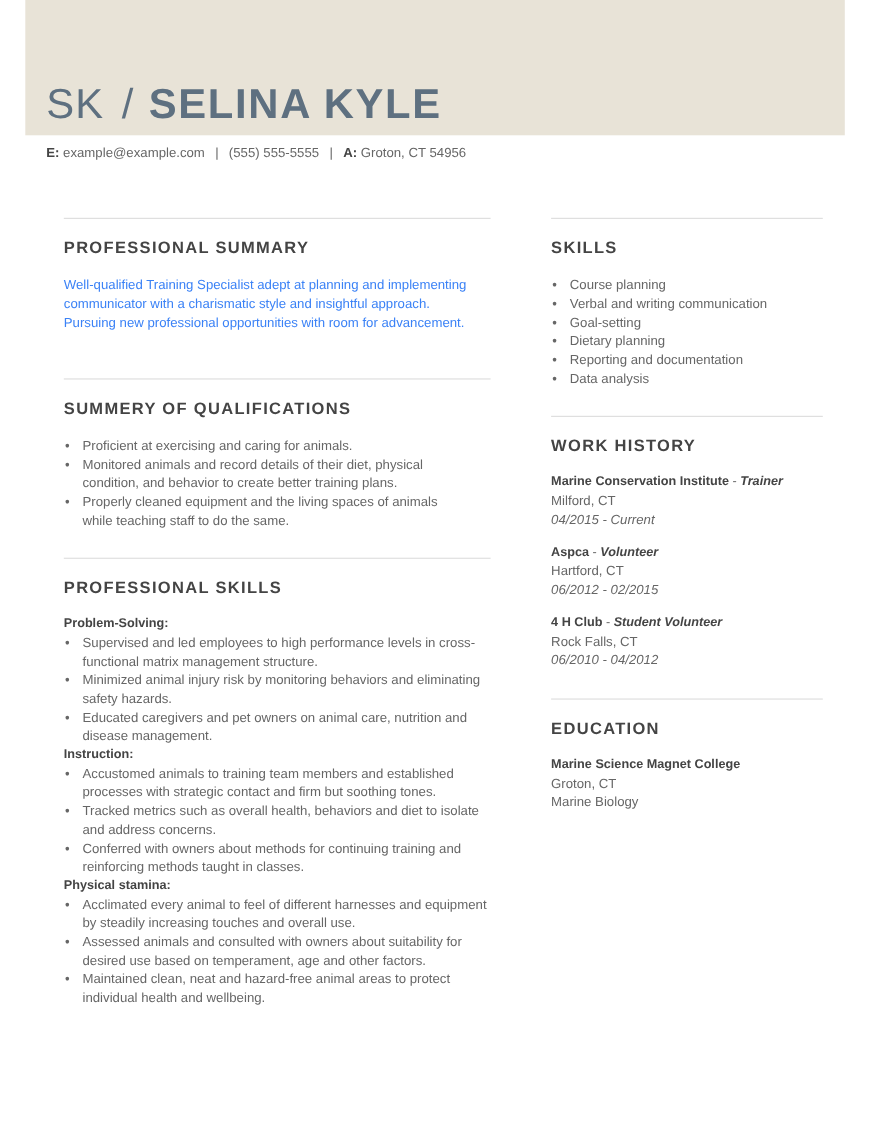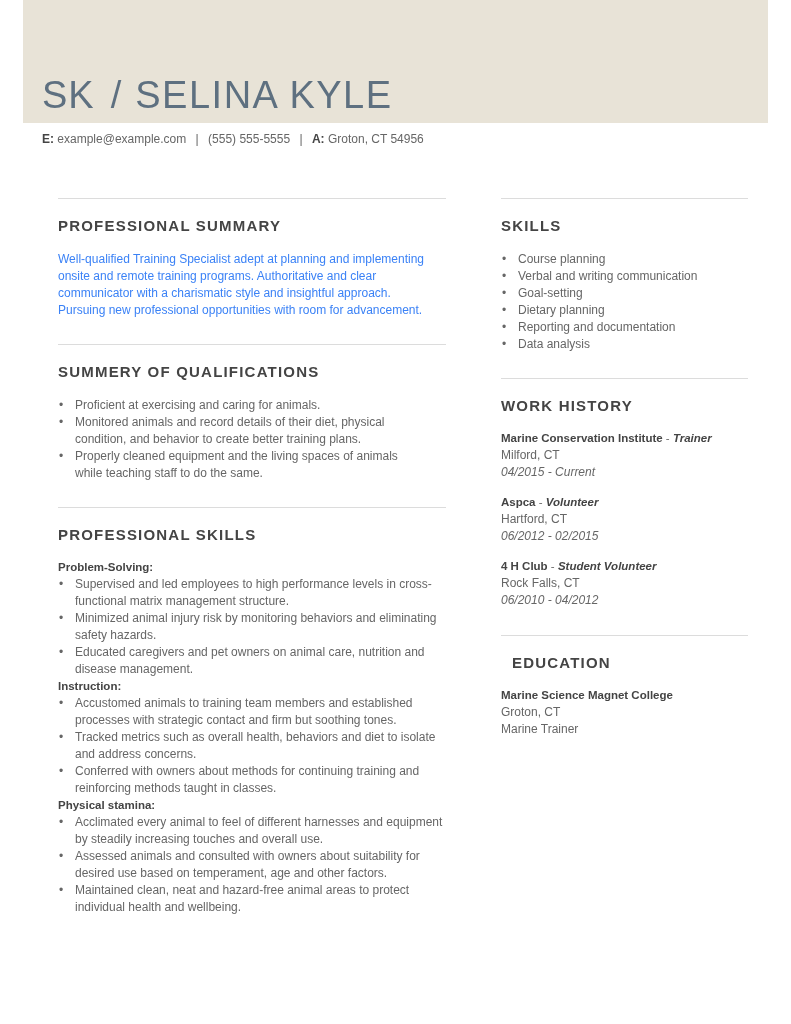--- a/index.html
+++ b/index.html
@@ -2,21 +2,21 @@
 <html><head>
 <meta charset="utf-8">
 <style>
   html, body { margin: 0; padding: 0; background: #ffffff; }
   body { width: 791px; height: 1024px; position: relative; overflow: hidden;
          font-family: "Liberation Sans", "DejaVu Sans", sans-serif; color: #555555; }
   .header-band { position: absolute; left: 23px; top: 0; width: 745px; height: 123px; background: #e8e3d7; }
   .name-line { position: absolute; left: 42px; top: 73px; font-size: 38px; line-height: 44px; color: #5e7080; white-space: nowrap; }
   .initials { font-weight: normal; letter-spacing: 1px; }
   .slash { font-weight: normal; margin: 0 14px 0 16px; }
-  .fullname { font-weight: normal; letter-spacing: 1.5px; }
+  .fullname { font-weight: bold; letter-spacing: 1.5px; }
   .contact { position: absolute; left: 42px; top: 131px; font-size: 12px; line-height: 16px; color: #666; white-space: nowrap; }
   .contact b { color: #444; }
   .contact .sep { margin: 0 6px; }
 
   .col { position: absolute; }
   .col-left { left: 58px; width: 388px; }
   .col-right { left: 501px; width: 247px; }
 
   .divider { height: 0; border-top: 1px solid #dcdcdc; }
   .section-title { font-size: 15px; font-weight: bold; color: #444; letter-spacing: 1.2px; margin: 0; line-height: 20px; white-space: nowrap; }
@@ -48,21 +48,20 @@
   <span class="sep">|</span>
   <b>A:</b>
   <span>Groton, CT 54956</span>
 </div>
 
 <div class="col col-left" style="top:198px;">
   <div class="divider"></div>
   <h2 class="section-title" style="margin-top:17px;">PROFESSIONAL SUMMARY</h2>
   <div style="margin-top:15px;">
     <p class="para">Well-qualified Training Specialist adept at planning and implementing</p>
-    <p class="para">onsite and remote training programs. Authoritative and clear</p>
     <p class="para">communicator with a charismatic style and insightful approach.</p>
     <p class="para">Pursuing new professional opportunities with room for advancement.</p>
   </div>
 </div>
 
 <div class="col col-left" style="top:344px;">
   <div class="divider"></div>
   <h2 class="section-title" style="margin-top:17px;">SUMMERY OF QUALIFICATIONS</h2>
   <ul class="bullets" style="margin-top:15px; width:370px;">
     <li>Proficient at exercising and caring for animals.</li>
@@ -130,19 +129,19 @@
     <div class="job">
       <div class="job-line"><span class="company">4 H Club</span><span class="dash"> - </span><span class="title">Student Volunteer</span></div>
       <div class="loc">Rock Falls, CT</div>
       <div class="dates">06/2010 - 04/2012</div>
     </div>
   </div>
 </div>
 
 <div class="col col-right" style="top:635px;">
   <div class="divider"></div>
-  <h2 class="section-title" style="margin-top:17px;margin-left:11px;">EDUCATION</h2>
+  <h2 class="section-title" style="margin-top:17px;">EDUCATION</h2>
   <div style="margin-top:14px;">
     <div class="job-line"><span class="company">Marine Science Magnet College</span></div>
     <div class="loc">Groton, CT</div>
-    <div class="loc">Marine Trainer</div>
+    <div class="loc">Marine Biology</div>
   </div>
 </div>
 
 </body></html>

